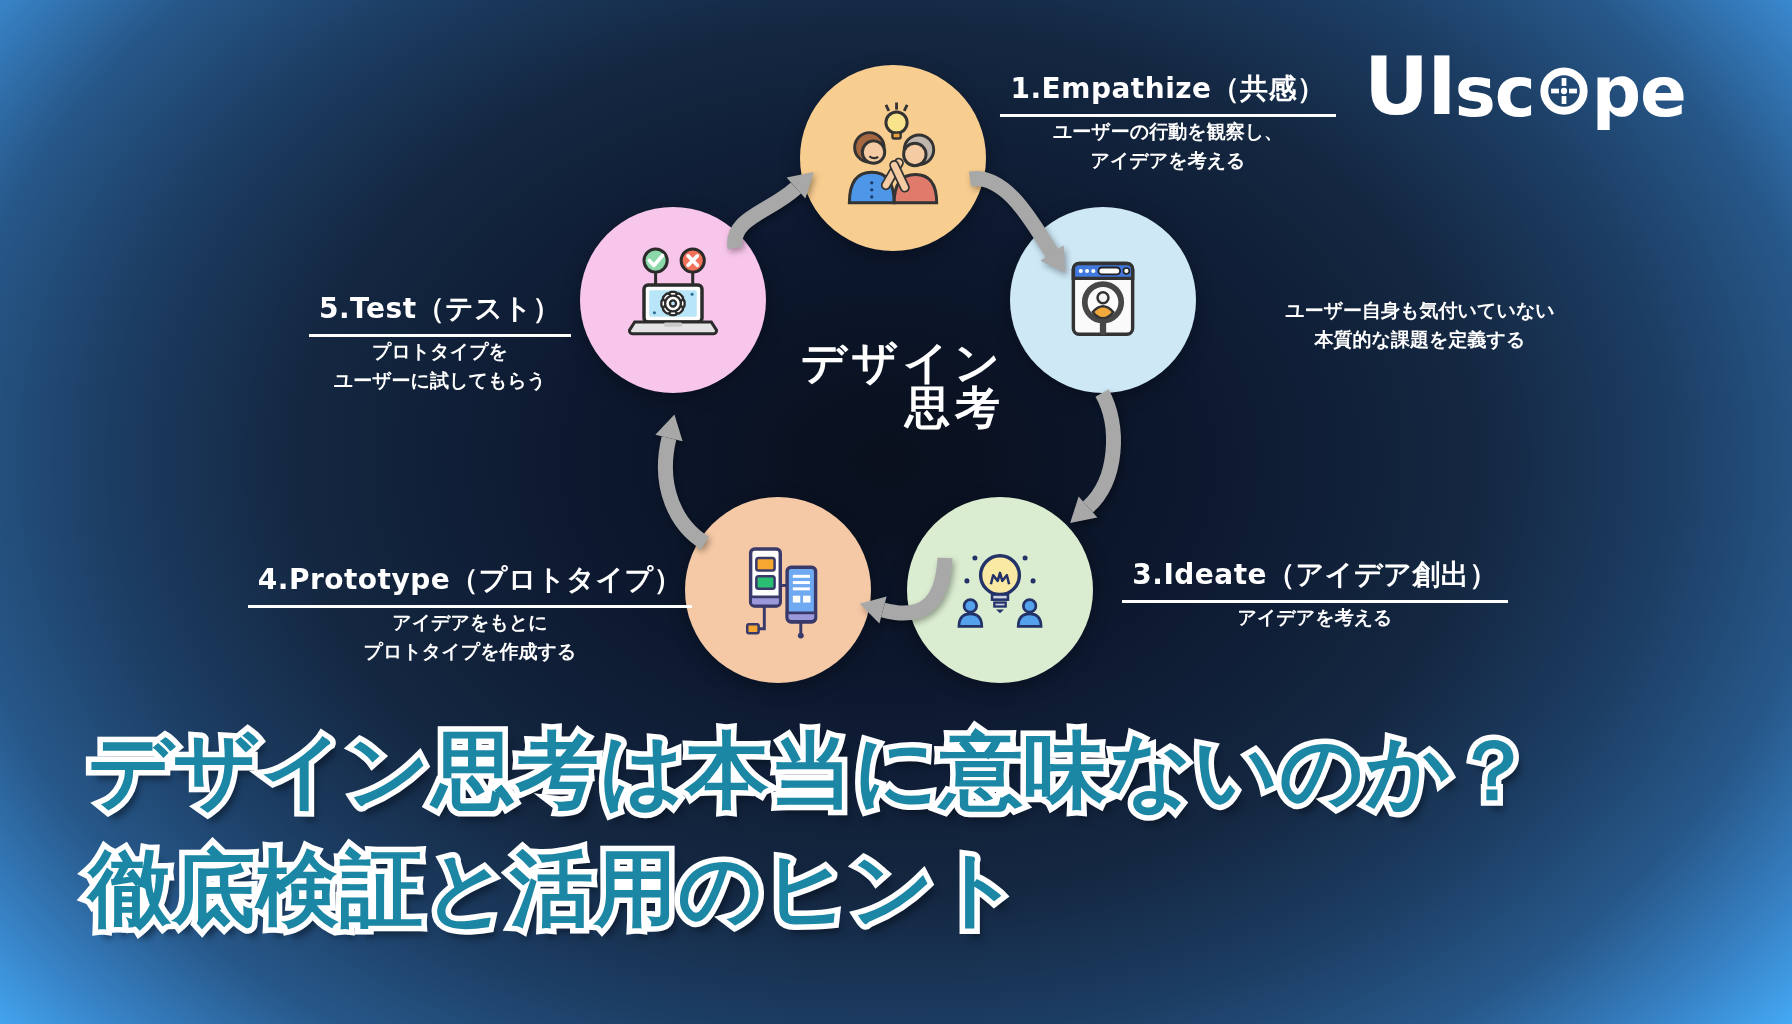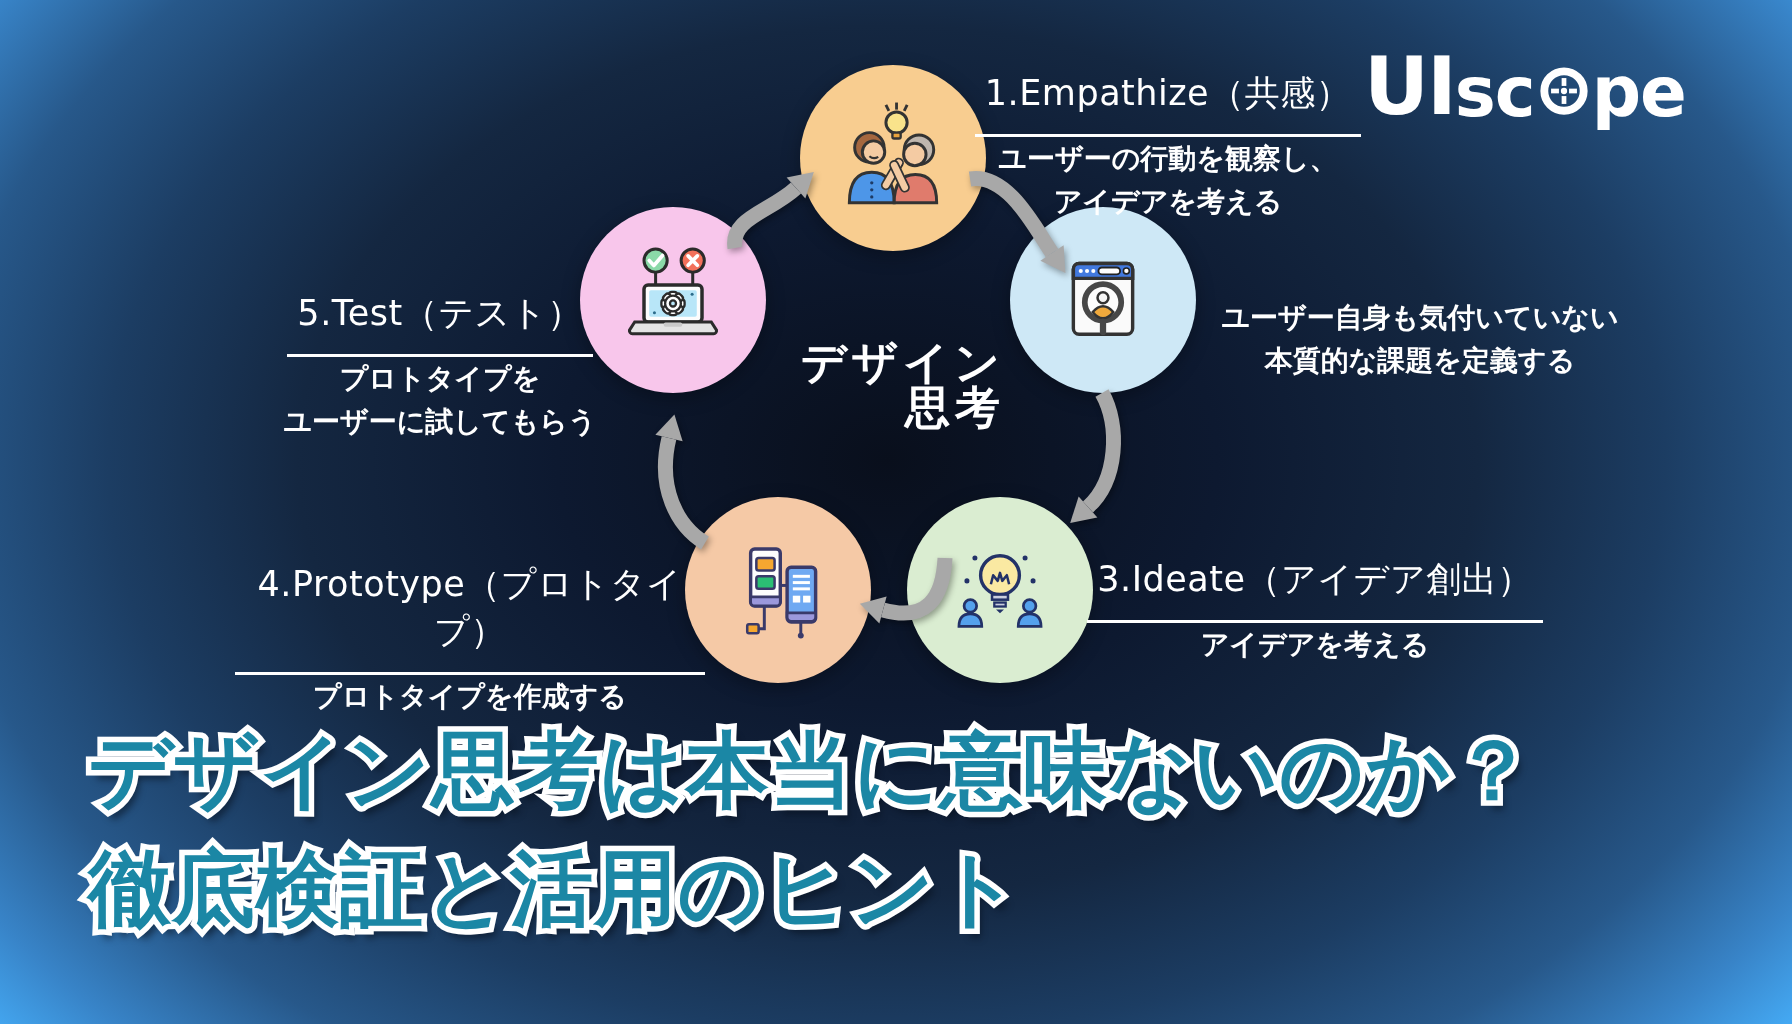--- a/index.html
+++ b/index.html
@@ -25,23 +25,23 @@
   .circle-define   {left:1010px; top:207px;}
   .circle-ideate   {left:907px;  top:497px;}
   .circle-prototype{left:685px;  top:497px;}
   .circle-test     {left:580px;  top:207px;}
   
   .arrow{position:absolute; filter:drop-shadow(2px 3px 3px rgba(0,0,0,.35));}
   .arrow path{fill:none; stroke:#A8A8A8; stroke-width:15;}
   .arrow polygon{fill:#A8A8A8;}
   
   .stage-label{position:absolute; text-align:center; color:#fff;}
-  .stage-title{display:inline-block; font-size:35px; font-weight:normal; color:#fff;
-    letter-spacing:0.5px; border-bottom:3px solid #fff; padding:0 10px 17px;}
-  .stage-desc{font-size:28px; font-weight:bold; color:#fff; line-height:1.55;}
+  .stage-title{display:inline-block; font-size:28px; font-weight:bold; color:#fff;
+    letter-spacing:0.5px; border-bottom:3px solid #fff; padding:0 10px 6px;}
+  .stage-desc{font-size:19px; font-weight:bold; color:#fff; line-height:1.55;}
   .stage-desc:first-of-type{margin-top:6px;}
   .label-empathize{left:948px;  top:70px;  width:440px;}
   .label-define   {left:1205px; top:290px; width:430px;}
   .label-ideate   {left:1085px; top:556px; width:460px;}
   .label-prototype{left:235px;  top:528px; width:470px;margin-top:33px;}
   .label-test     {left:260px;  top:290px; width:360px;}
   
   .center-label{position:absolute; left:775px; top:340px; width:230px; text-align:center; color:#fff;}
   .center-line{font-size:45px; font-weight:bold; letter-spacing:5px; line-height:1.0;text-align:right;}
   .center-line + .center-line{margin-top:0;}
@@ -216,20 +216,21 @@
   <div class="stage-label label-define">
     <div class="stage-desc">ユーザー自身も気付いていない</div>
     <div class="stage-desc">本質的な課題を定義する</div>
   </div>
   <div class="stage-label label-ideate">
     <div><span class="stage-title">3.Ideate（アイデア創出）</span></div>
     <div class="stage-desc">アイデアを考える</div>
   </div>
   <div class="stage-label label-prototype">
     <div><span class="stage-title">4.Prototype（プロトタイプ）</span></div>
+    <div class="stage-desc">アイデアをもとに</div>
     <div class="stage-desc">プロトタイプを作成する</div>
   </div>
   <div class="stage-label label-test">
     <div><span class="stage-title">5.Test（テスト）</span></div>
     <div class="stage-desc">プロトタイプを</div>
     <div class="stage-desc">ユーザーに試してもらう</div>
   </div>
 
   <div class="center-label">
     <div class="center-line">デザイン</div>

